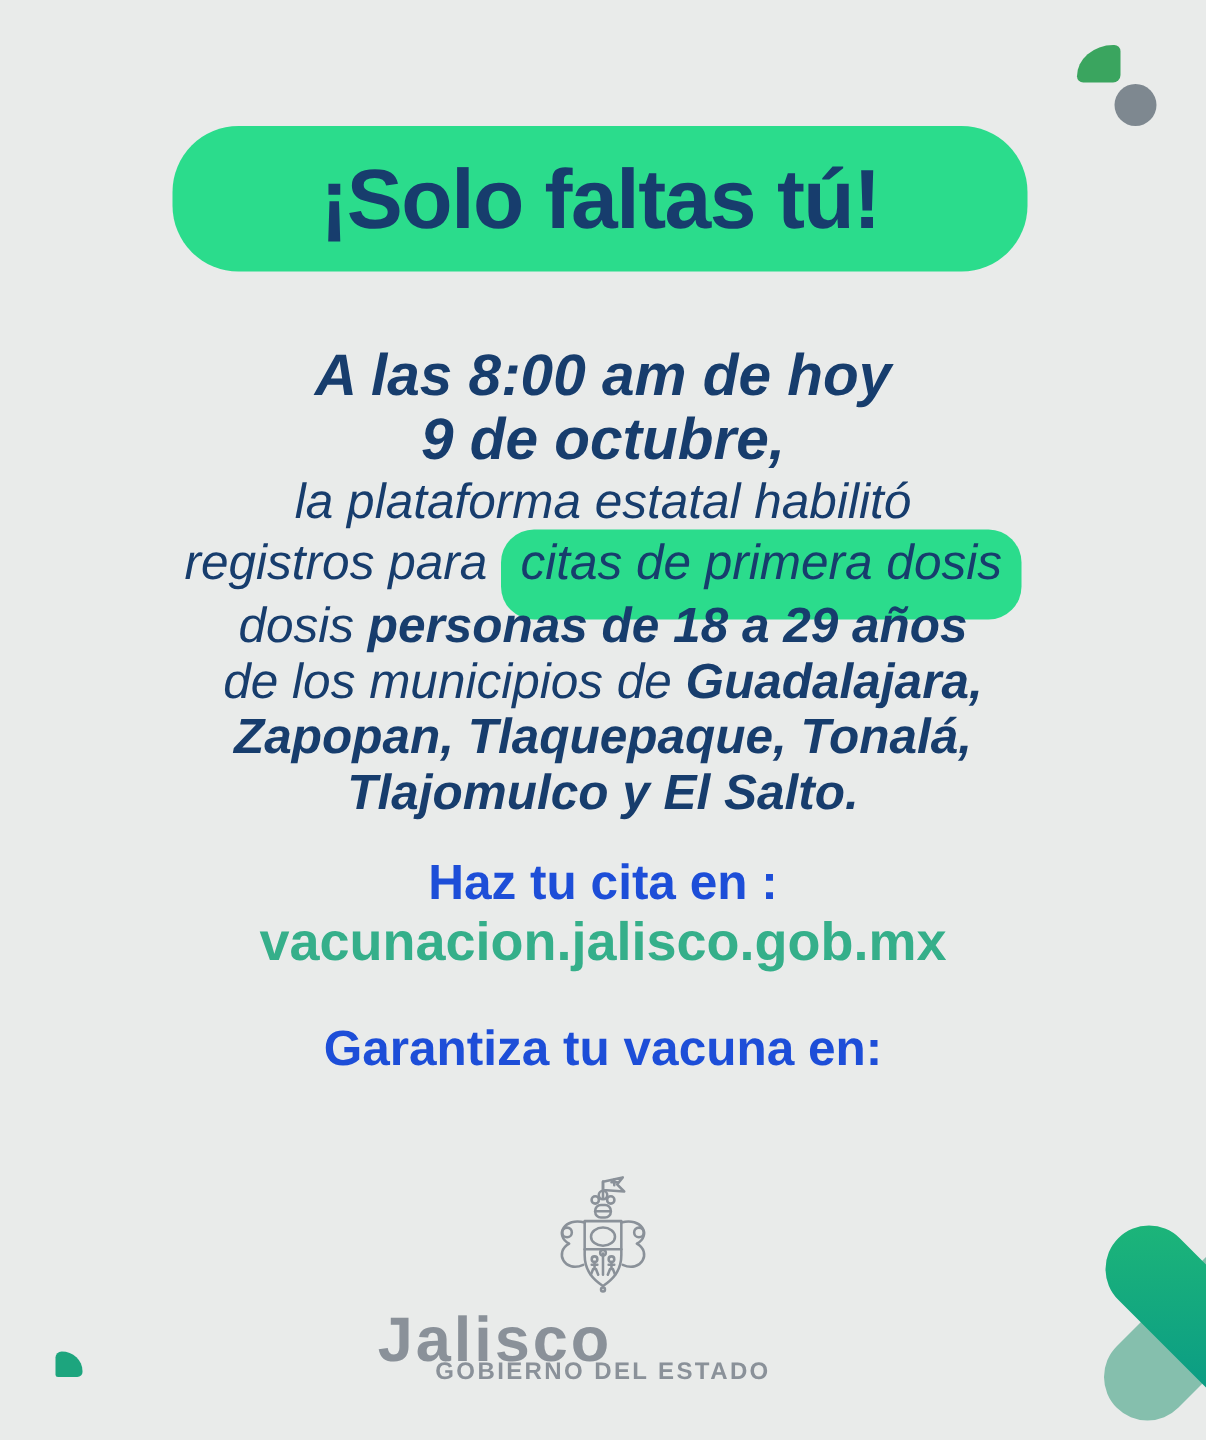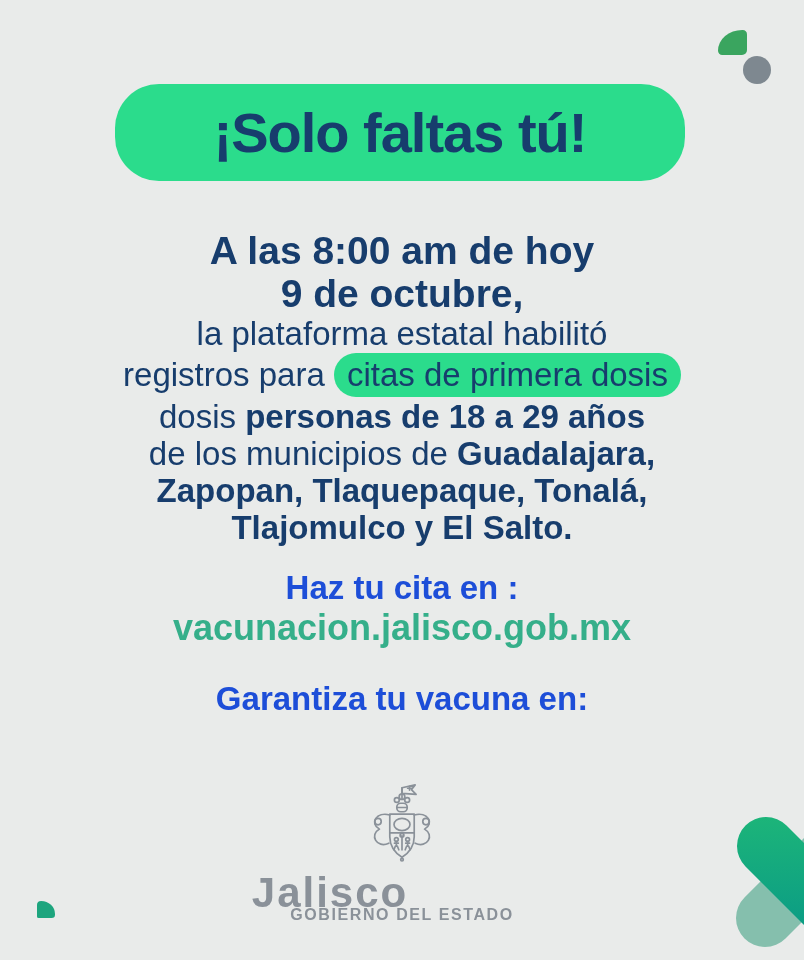--- a/index.html
+++ b/index.html
@@ -41,26 +41,26 @@
   }
   .headline-pill span{
     color:#173D6D;font-size:56px;font-weight:800;letter-spacing:-1px;
     white-space:nowrap;
   }
   
   .body-text{
     position:absolute;left:0;top:229px;width:804px;
     text-align:center;color:#173D6D;
   }
-  .ln{font-size:33px;line-height:37px;white-space:nowrap;}
+  .ln{font-size:33px;line-height:37px;white-space:nowrap;font-style:italic;}
   .big{font-size:39px;line-height:43px;font-weight:800;}
   .bold{font-weight:800;}
   .ln-hl{line-height:46px;}
   .hl{
-    background:#2BDC8C;border-radius:22px;padding:3px 13px 4px 13px;
+    background:#2BDC8C;border-radius:22px;padding:3px 13px 20px 13px;
   }
   
   .cta{position:absolute;left:0;width:804px;text-align:center;white-space:nowrap;}
   .cta-label{color:#1d4ed8;font-size:33px;font-weight:800;line-height:38px;}
   .cta-url{color:#35AF8A;font-size:36px;font-weight:800;line-height:42px;}
   .cta1{top:569px;}
   .cta2{top:668px;margin-top:12px;}
   
   .crest{position:absolute;left:352px;top:784px;width:100px;height:94px;}
   .wordmark{

